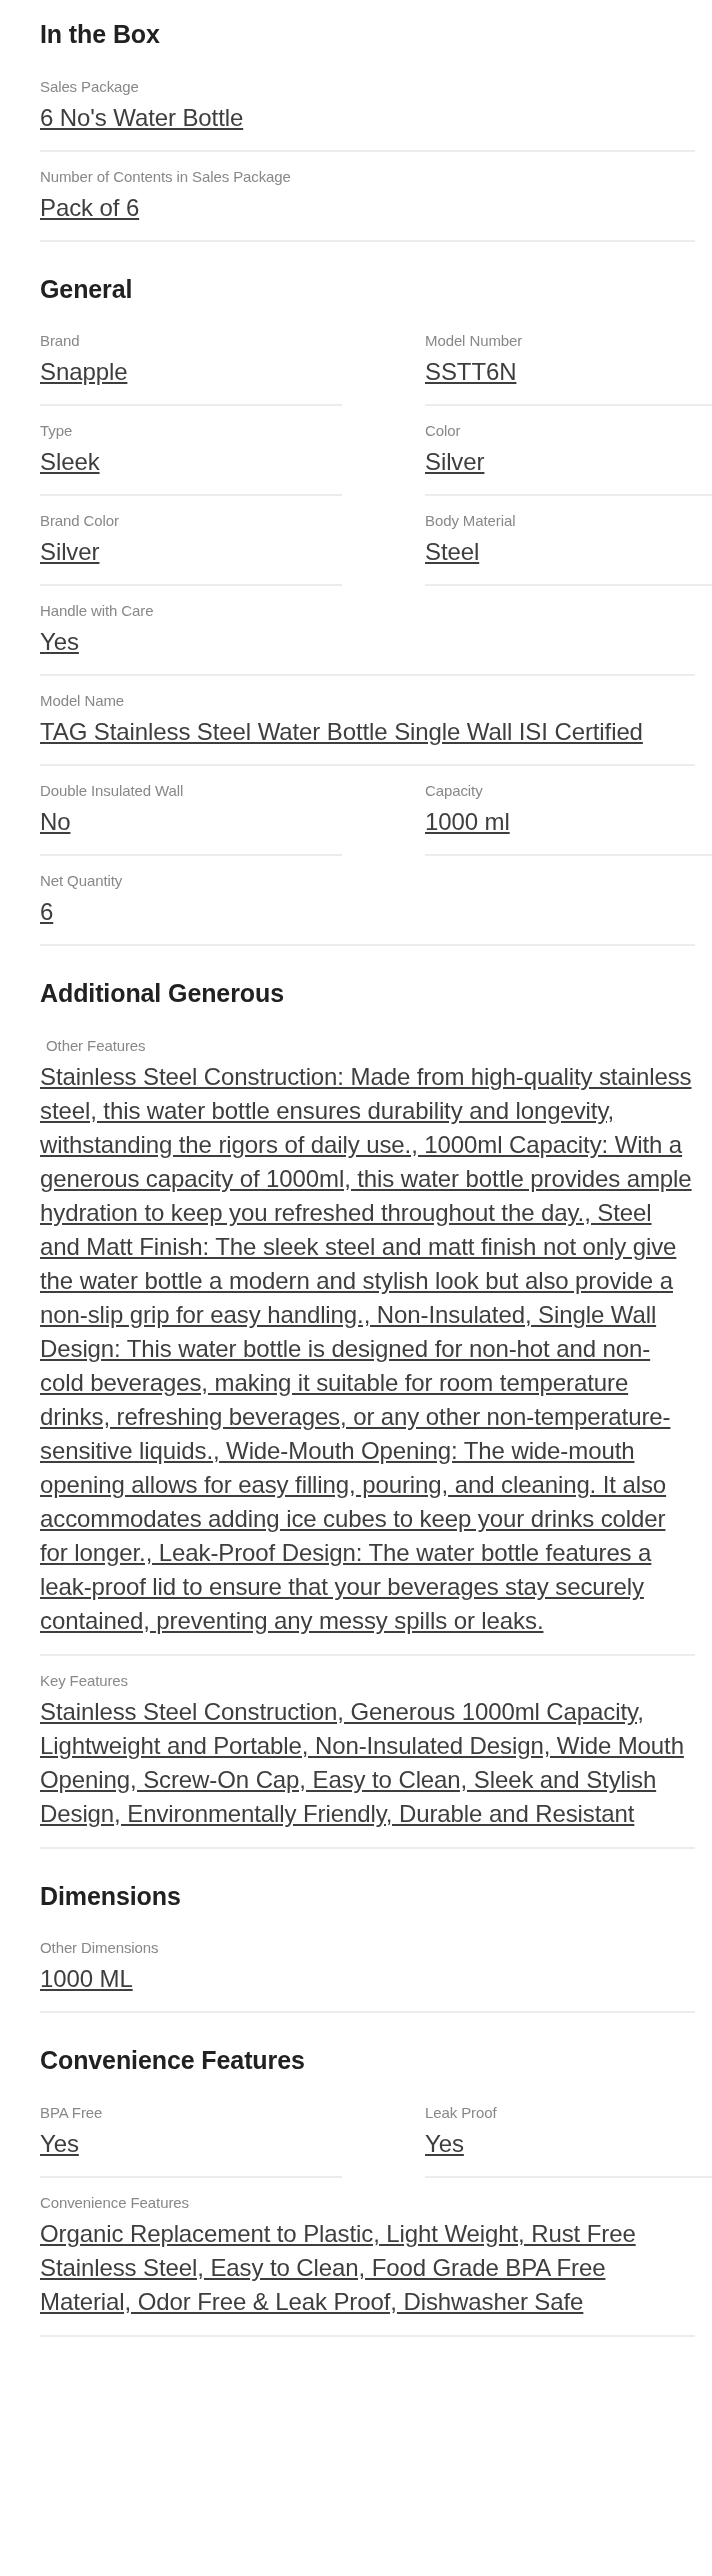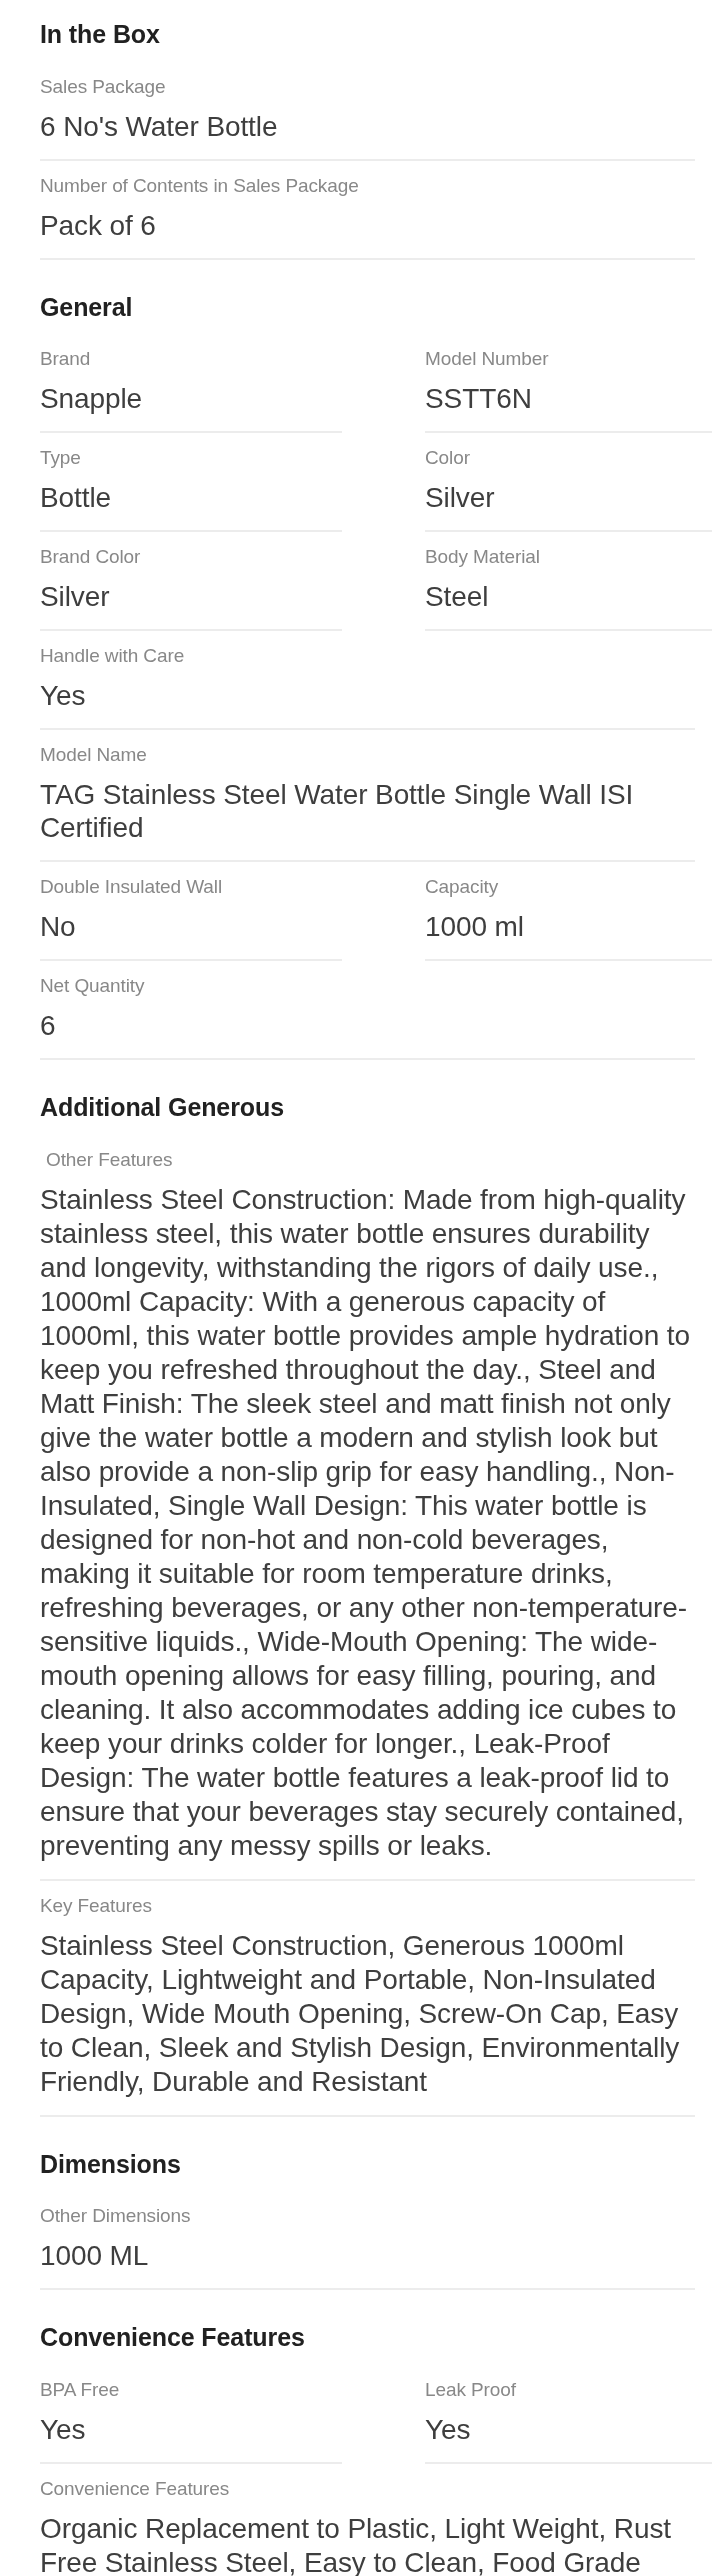--- a/index.html
+++ b/index.html
@@ -26,32 +26,33 @@
   }
   .row { display: grid; grid-template-columns: 1fr; }
   .row-cols {
     grid-template-columns: 302px 304px;
     column-gap: 83px;
   }
   .row-full { border-bottom: 2px solid #ececec; }
   .row-cols .cell { border-bottom: 2px solid #ececec; }
   .cell { padding: 13px 0 16px; }
   .spec-label {
-    font-size: 19px;
+    font-size: 15px;
     line-height: 24px;
     color: #888888;
     letter-spacing: -0.1px;
   }
   .spec-label.indent { padding-left: 6px; }
   .spec-value {
-    margin-top: 11px;
-    font-size: 28px;
+    margin-top: 2px;
+    font-size: 24px;
     line-height: 33px;
     color: #3e3e3e;
     letter-spacing: -0.1px;
+    text-decoration: underline;
   }
   .row-long .spec-value { line-height: 34px; max-width: 653px; }
 </style>
 </head>
 <body>
 
 <main class="specs-container">
   <div id="sections-root">
       <section class="section">
         <h2 class="section-title">In the Box</h2>
@@ -76,21 +77,21 @@
             <div class="spec-value">Snapple</div>
           </div>
           <div class="cell">
             <div class="spec-label">Model Number</div>
             <div class="spec-value">SSTT6N</div>
           </div>
         </div>
         <div class="row row-cols">
           <div class="cell">
             <div class="spec-label">Type</div>
-            <div class="spec-value">Bottle</div>
+            <div class="spec-value">Sleek</div>
           </div>
           <div class="cell">
             <div class="spec-label">Color</div>
             <div class="spec-value">Silver</div>
           </div>
         </div>
         <div class="row row-cols">
           <div class="cell">
             <div class="spec-label">Brand Color</div>
             <div class="spec-value">Silver</div>

